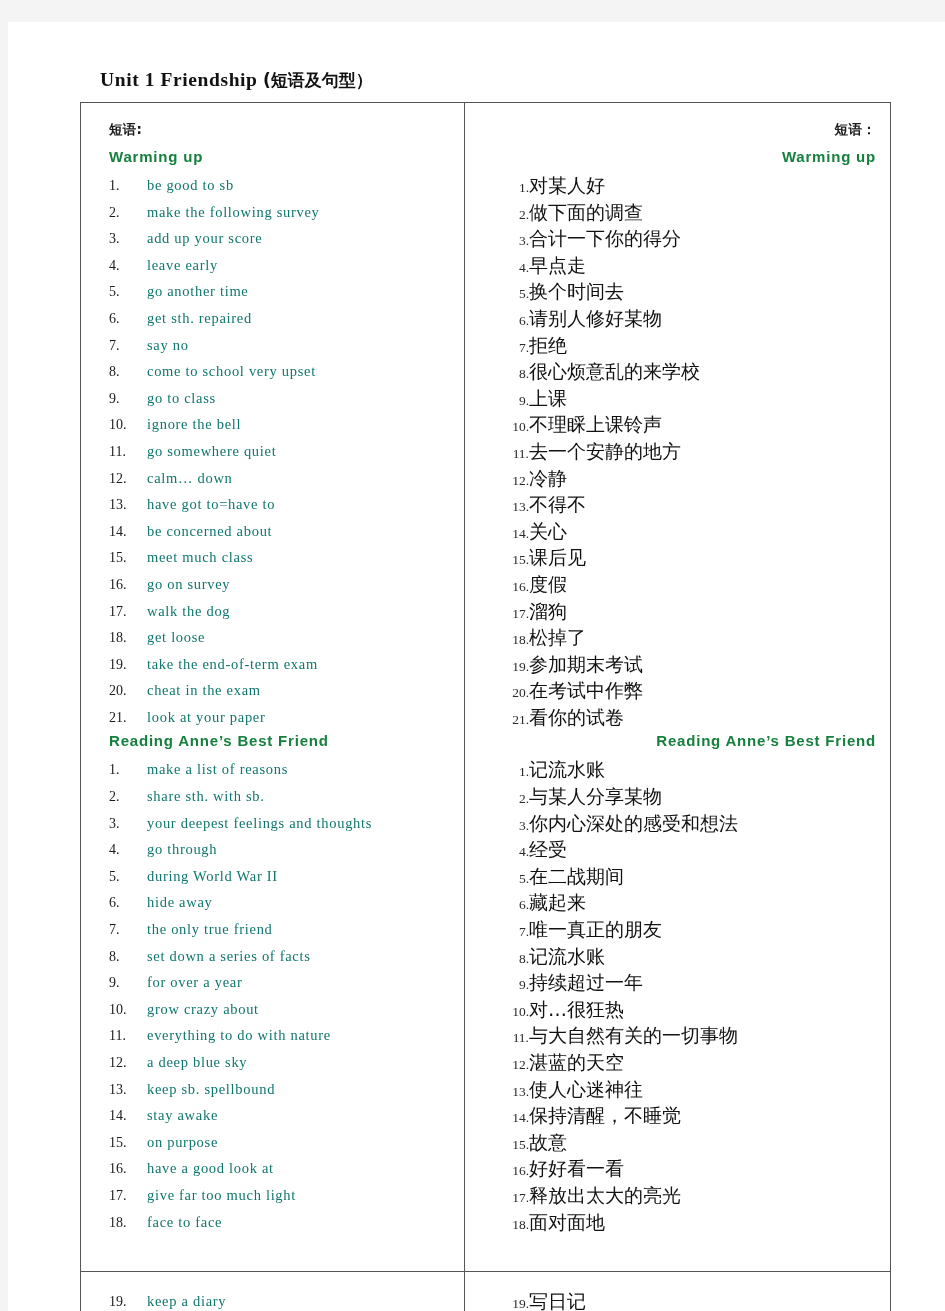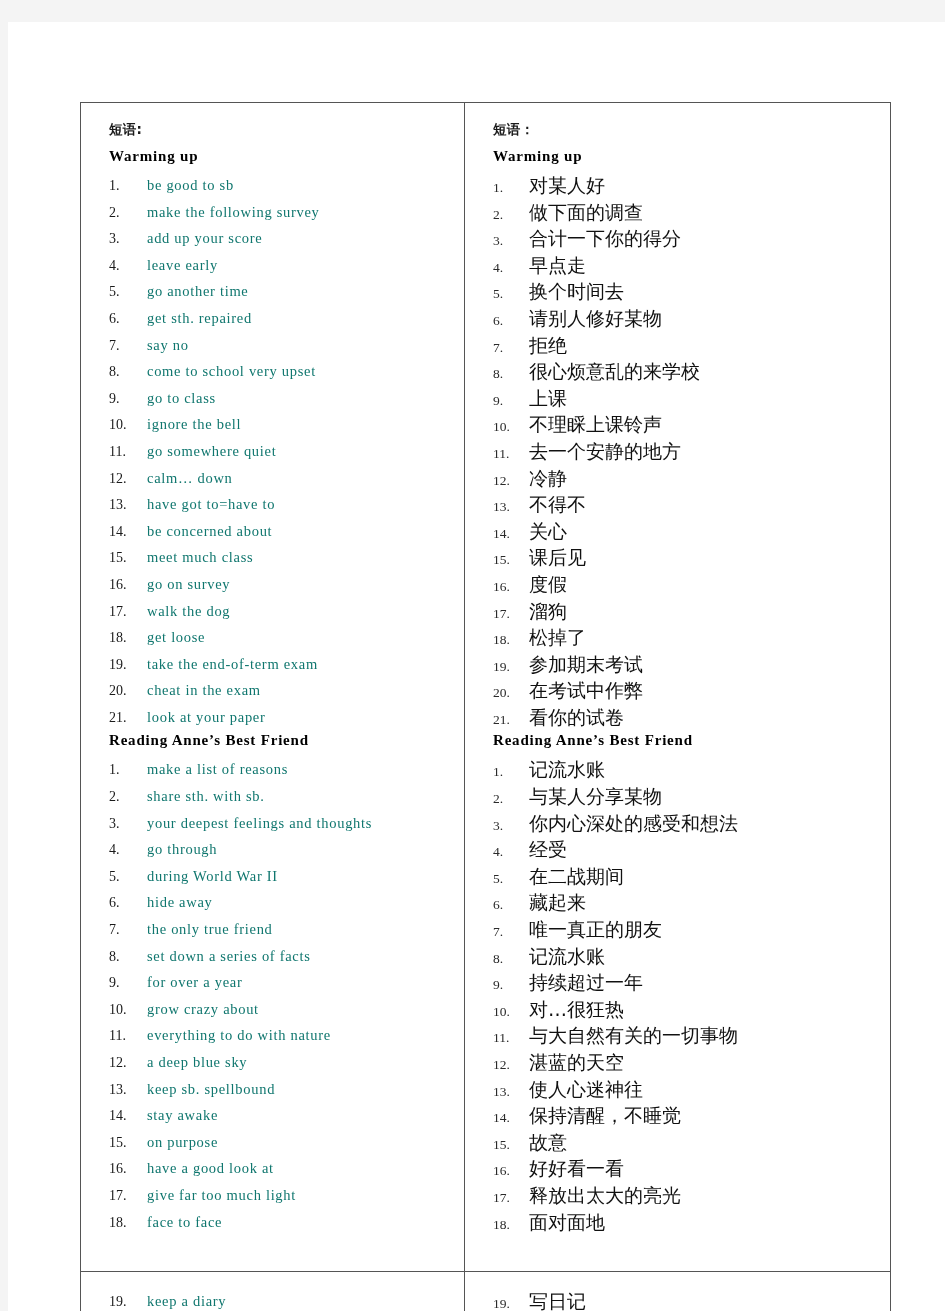--- a/index.html
+++ b/index.html
@@ -49,42 +49,42 @@
     width: 792px;
     border-collapse: collapse;
     table-layout: fixed;
   }
   .vocab-table td {
     border: 1.2px solid #555555;
     vertical-align: top;
     padding: 4px;
   }
   .col-en { width: 375px; }
-  .col-zh { width: 417px; }
+  .col-zh { width: 417px; text-align: right; }
   .cell-inner {
     padding: 14px 10px 16px 24px;
   }
   .cell-inner.cont {
     padding-top: 12px;
     padding-bottom: 14px;
   }
   
   .sec-label {
     font-family: "DejaVu Sans", sans-serif;
     font-size: 13.5px;
     font-weight: bold;
     color: #1a1a1a;
     margin: 0 0 9px 0;
     letter-spacing: 0.3px;
   }
   .sec-head {
-    font-family: Liberation Serif, serif;
+    font-family: Liberation Sans, sans-serif;
     font-size: 15px;
     font-weight: bold;
-    color: #000000;
+    color: #15803d;
     letter-spacing: 0.8px;
     margin: 2px 0 7px 0;
     white-space: nowrap;
   }
   .sec-head.second {
   }
   
   ol.vlist {
     list-style: none;
     margin: 0;
@@ -135,20 +135,21 @@
     letter-spacing: 0.8px;
   }
   
   .tail-space { height: 16px; }
 </style>
 </head>
 <body>
 
 <div class="page">
 
+  <div class="page-title"><span>Unit 1  Friendship </span><span class="cn">(短语及句型）</span></div>
 
   <table class="vocab-table">
     <tbody>
       <tr>
         <td class="col-en">
           <div class="cell-inner side-en">
             <div class="sec-label">短语:</div>
             <div class="sec-head">Warming up</div>
             <ol class="vlist" id="en-warming">
                 <li>

